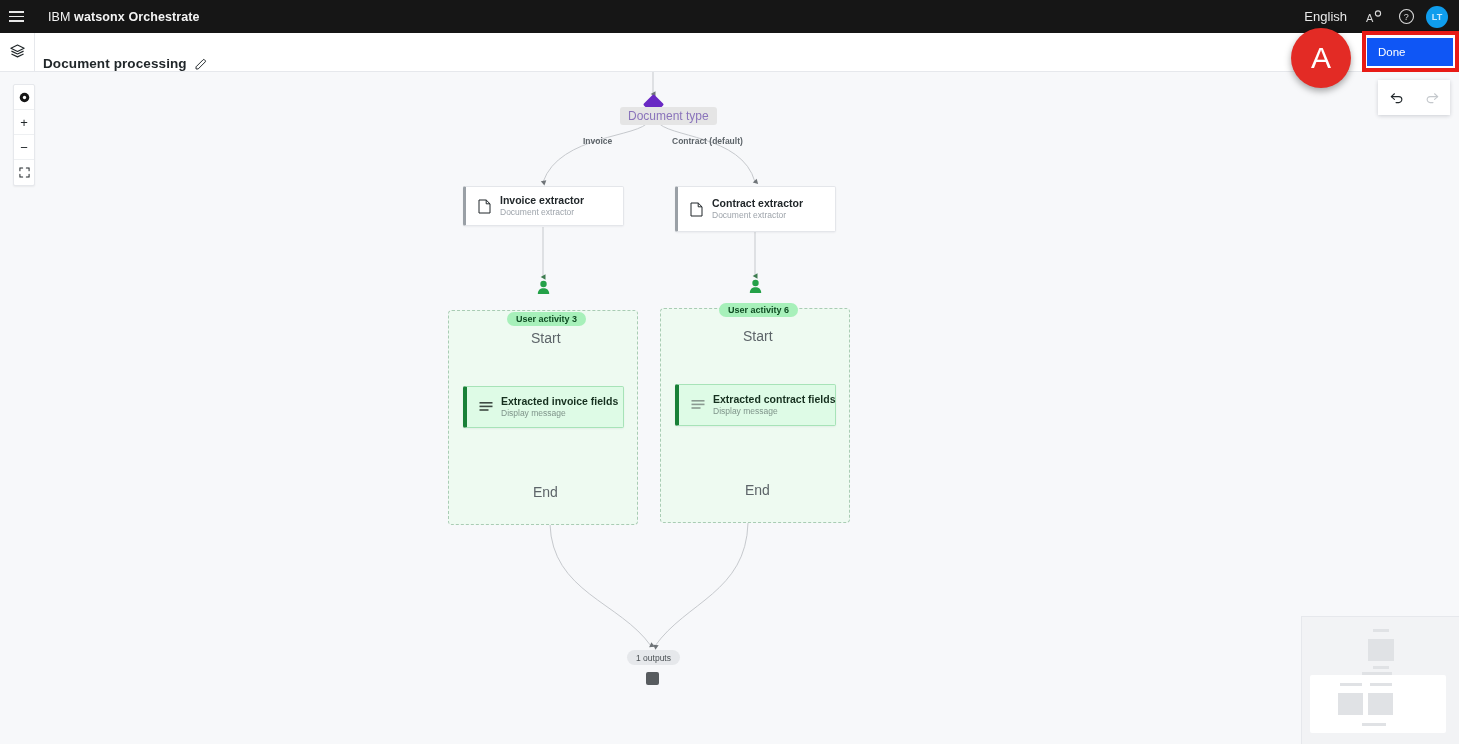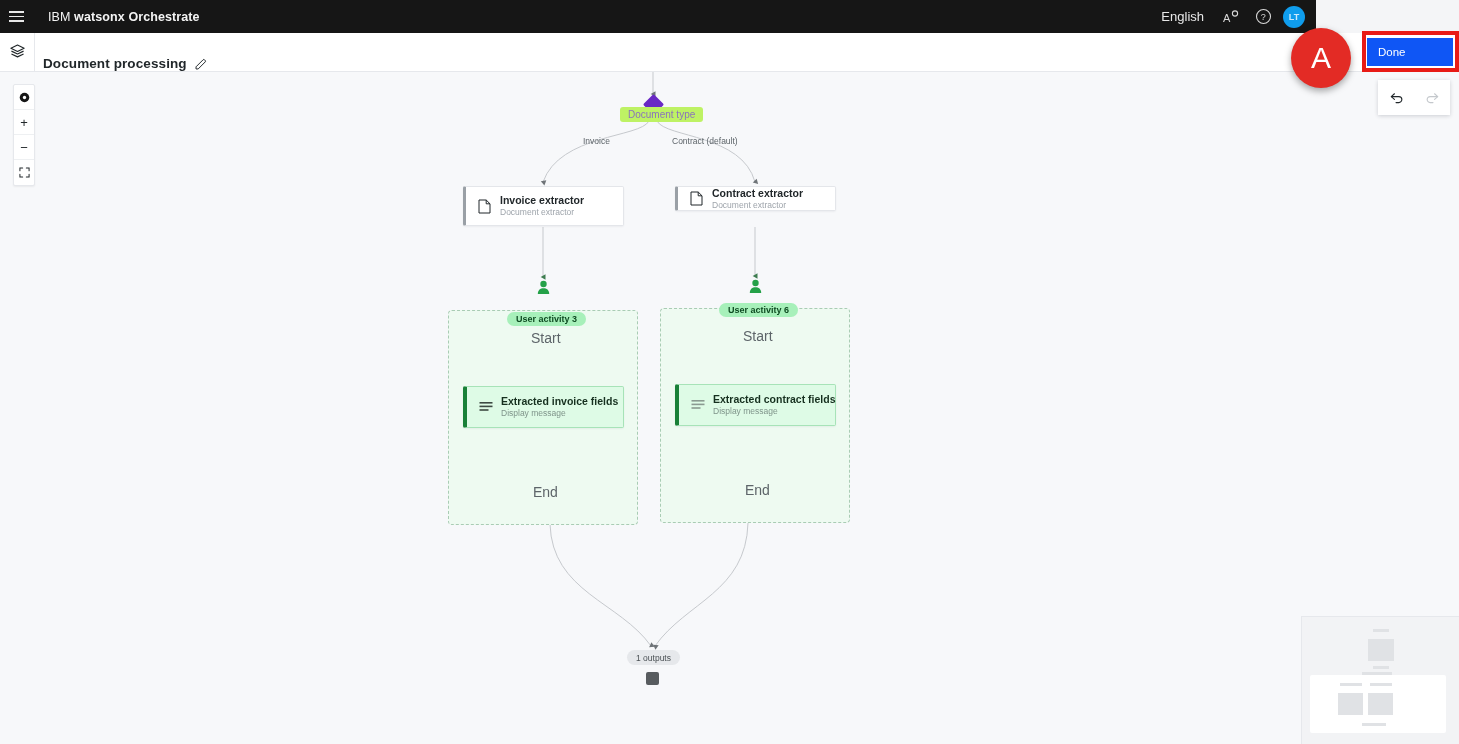--- a/index.html
+++ b/index.html
@@ -6,21 +6,21 @@
   html, body {
     width: 1459px; height: 744px;
     font-family: "Liberation Sans", sans-serif;
     background: #f4f5f7;
     overflow: hidden;
   }
 
   
   #topnav {
     position: absolute; top: 0; left: 0;
-    width: 1316px; height: 33px;
+    width: 1459px; height: 33px;
     background: #161616;
     display: flex; align-items: center;
     z-index: 40;
   }
   .hamburger {
     width: 33px; height: 33px;
     display: flex; flex-direction: column;
     align-items: center; justify-content: center;
     gap: 3px; cursor: pointer;
   }
@@ -173,30 +173,30 @@
   #diamond {
     position: absolute;
     width: 15px; height: 15px;
     background: #6929c4;
     transform: rotate(45deg);
     border-radius: 1.5px;
     cursor: pointer;
   }
   #diamond-label {
     position: absolute;
-    background: #bef264;
+    background: #e5e5e5;
     color: #8a74bb;
-    font-size: 10px;
+    font-size: 12px;
     padding: 2px 8px;
     border-radius: 3px;
     white-space: nowrap;
     cursor: pointer;
   }
   .branch-label {
-    position: absolute; font-size: 8.5px; color: #5d6469; white-space: nowrap;
+    position: absolute; font-size: 8.5px; color: #5d6469; white-space: nowrap; font-weight: bold;
   }
   #outputs-chip {
     position: absolute;
     background: #e6e8eb;
     color: #4a5054;
     font-size: 8.5px;
     padding: 2.5px 9px;
     border-radius: 9px;
     white-space: nowrap;
     cursor: pointer;
@@ -364,21 +364,21 @@
         <path d="M1,1 H8.2 L12,4.8 V14 H1 Z" fill="none" stroke="#21272a" stroke-width="1"></path>
         <path d="M8.2,1 V4.8 H12" fill="none" stroke="#21272a" stroke-width="1"></path>
       </svg>
     </div>
     <div class="nc-text">
       <div class="nc-title">Invoice extractor</div>
       <div class="nc-sub">Document extractor</div>
     </div>
   </div>
 
-  <div class="node-card" style="left:675px; top:114px; width:161px; height:25px;">
+  <div class="node-card" style="left:675px; top:114px; width:161px; height:46px;">
     <div class="nc-icon">
       <svg width="13" height="15" viewBox="0 0 13 15">
         <path d="M1,1 H8.2 L12,4.8 V14 H1 Z" fill="none" stroke="#21272a" stroke-width="1"></path>
         <path d="M8.2,1 V4.8 H12" fill="none" stroke="#21272a" stroke-width="1"></path>
       </svg>
     </div>
     <div class="nc-text">
       <div class="nc-title">Contract extractor</div>
       <div class="nc-sub">Document extractor</div>
     </div>

